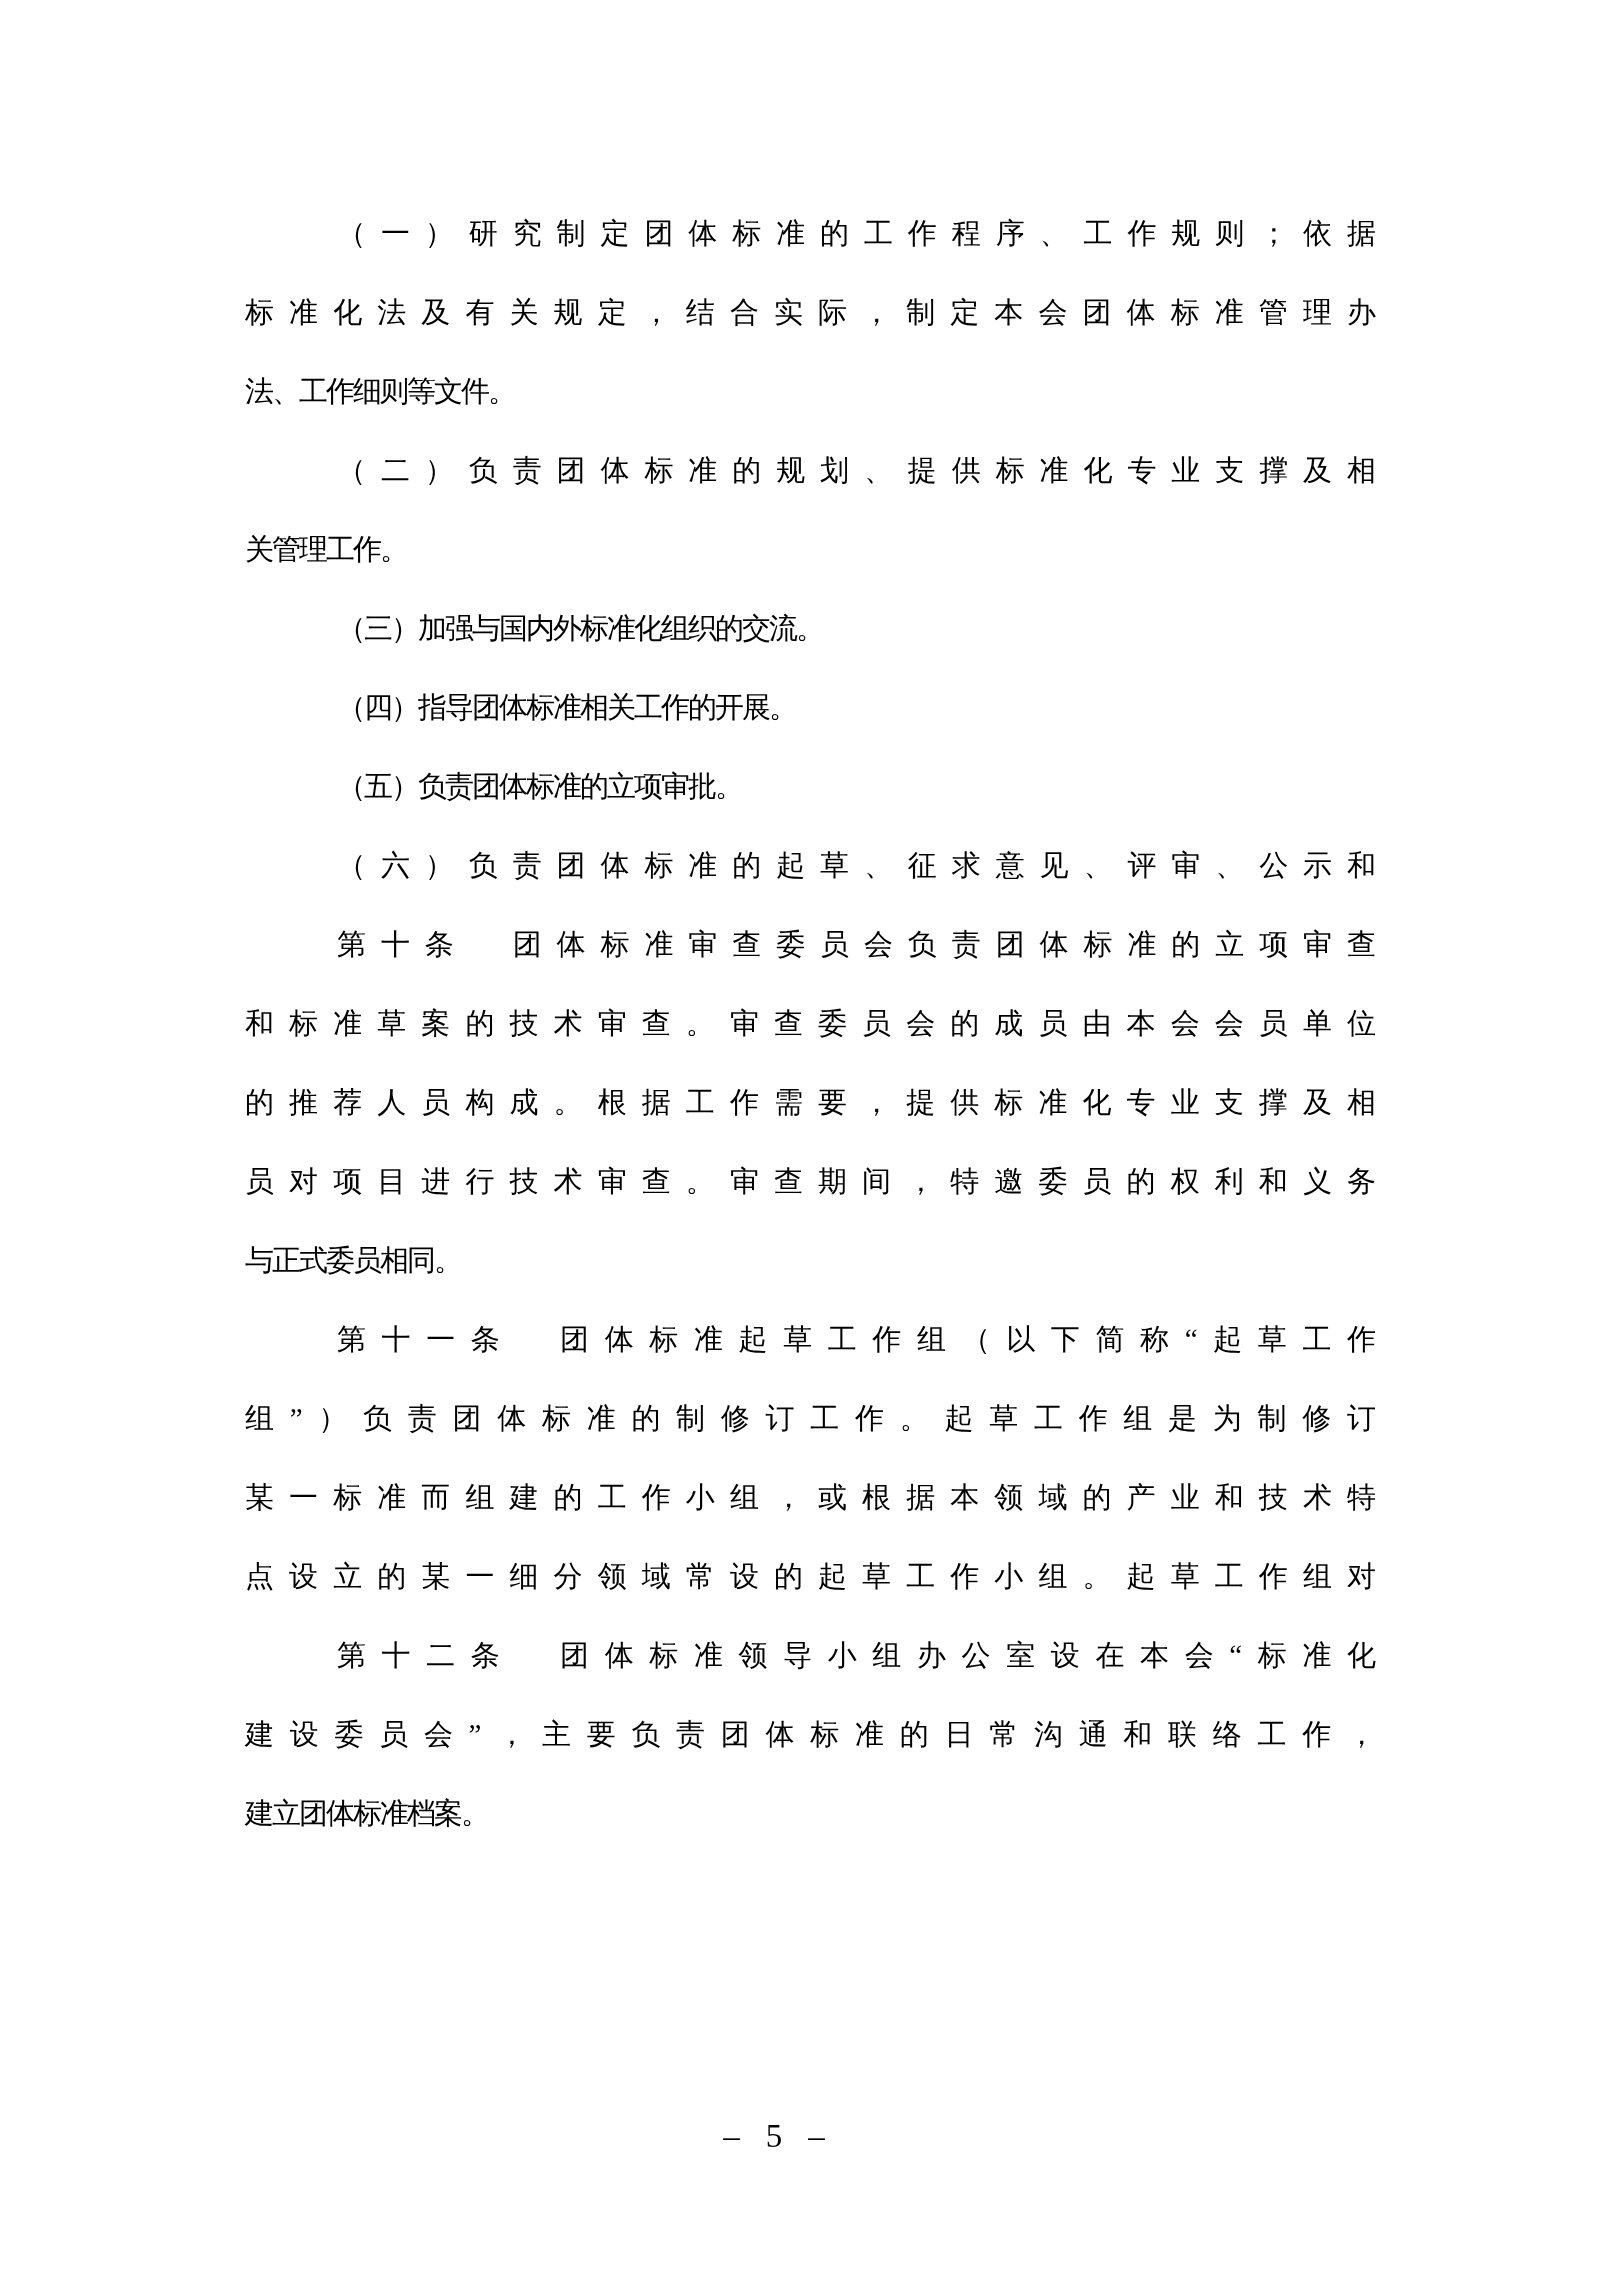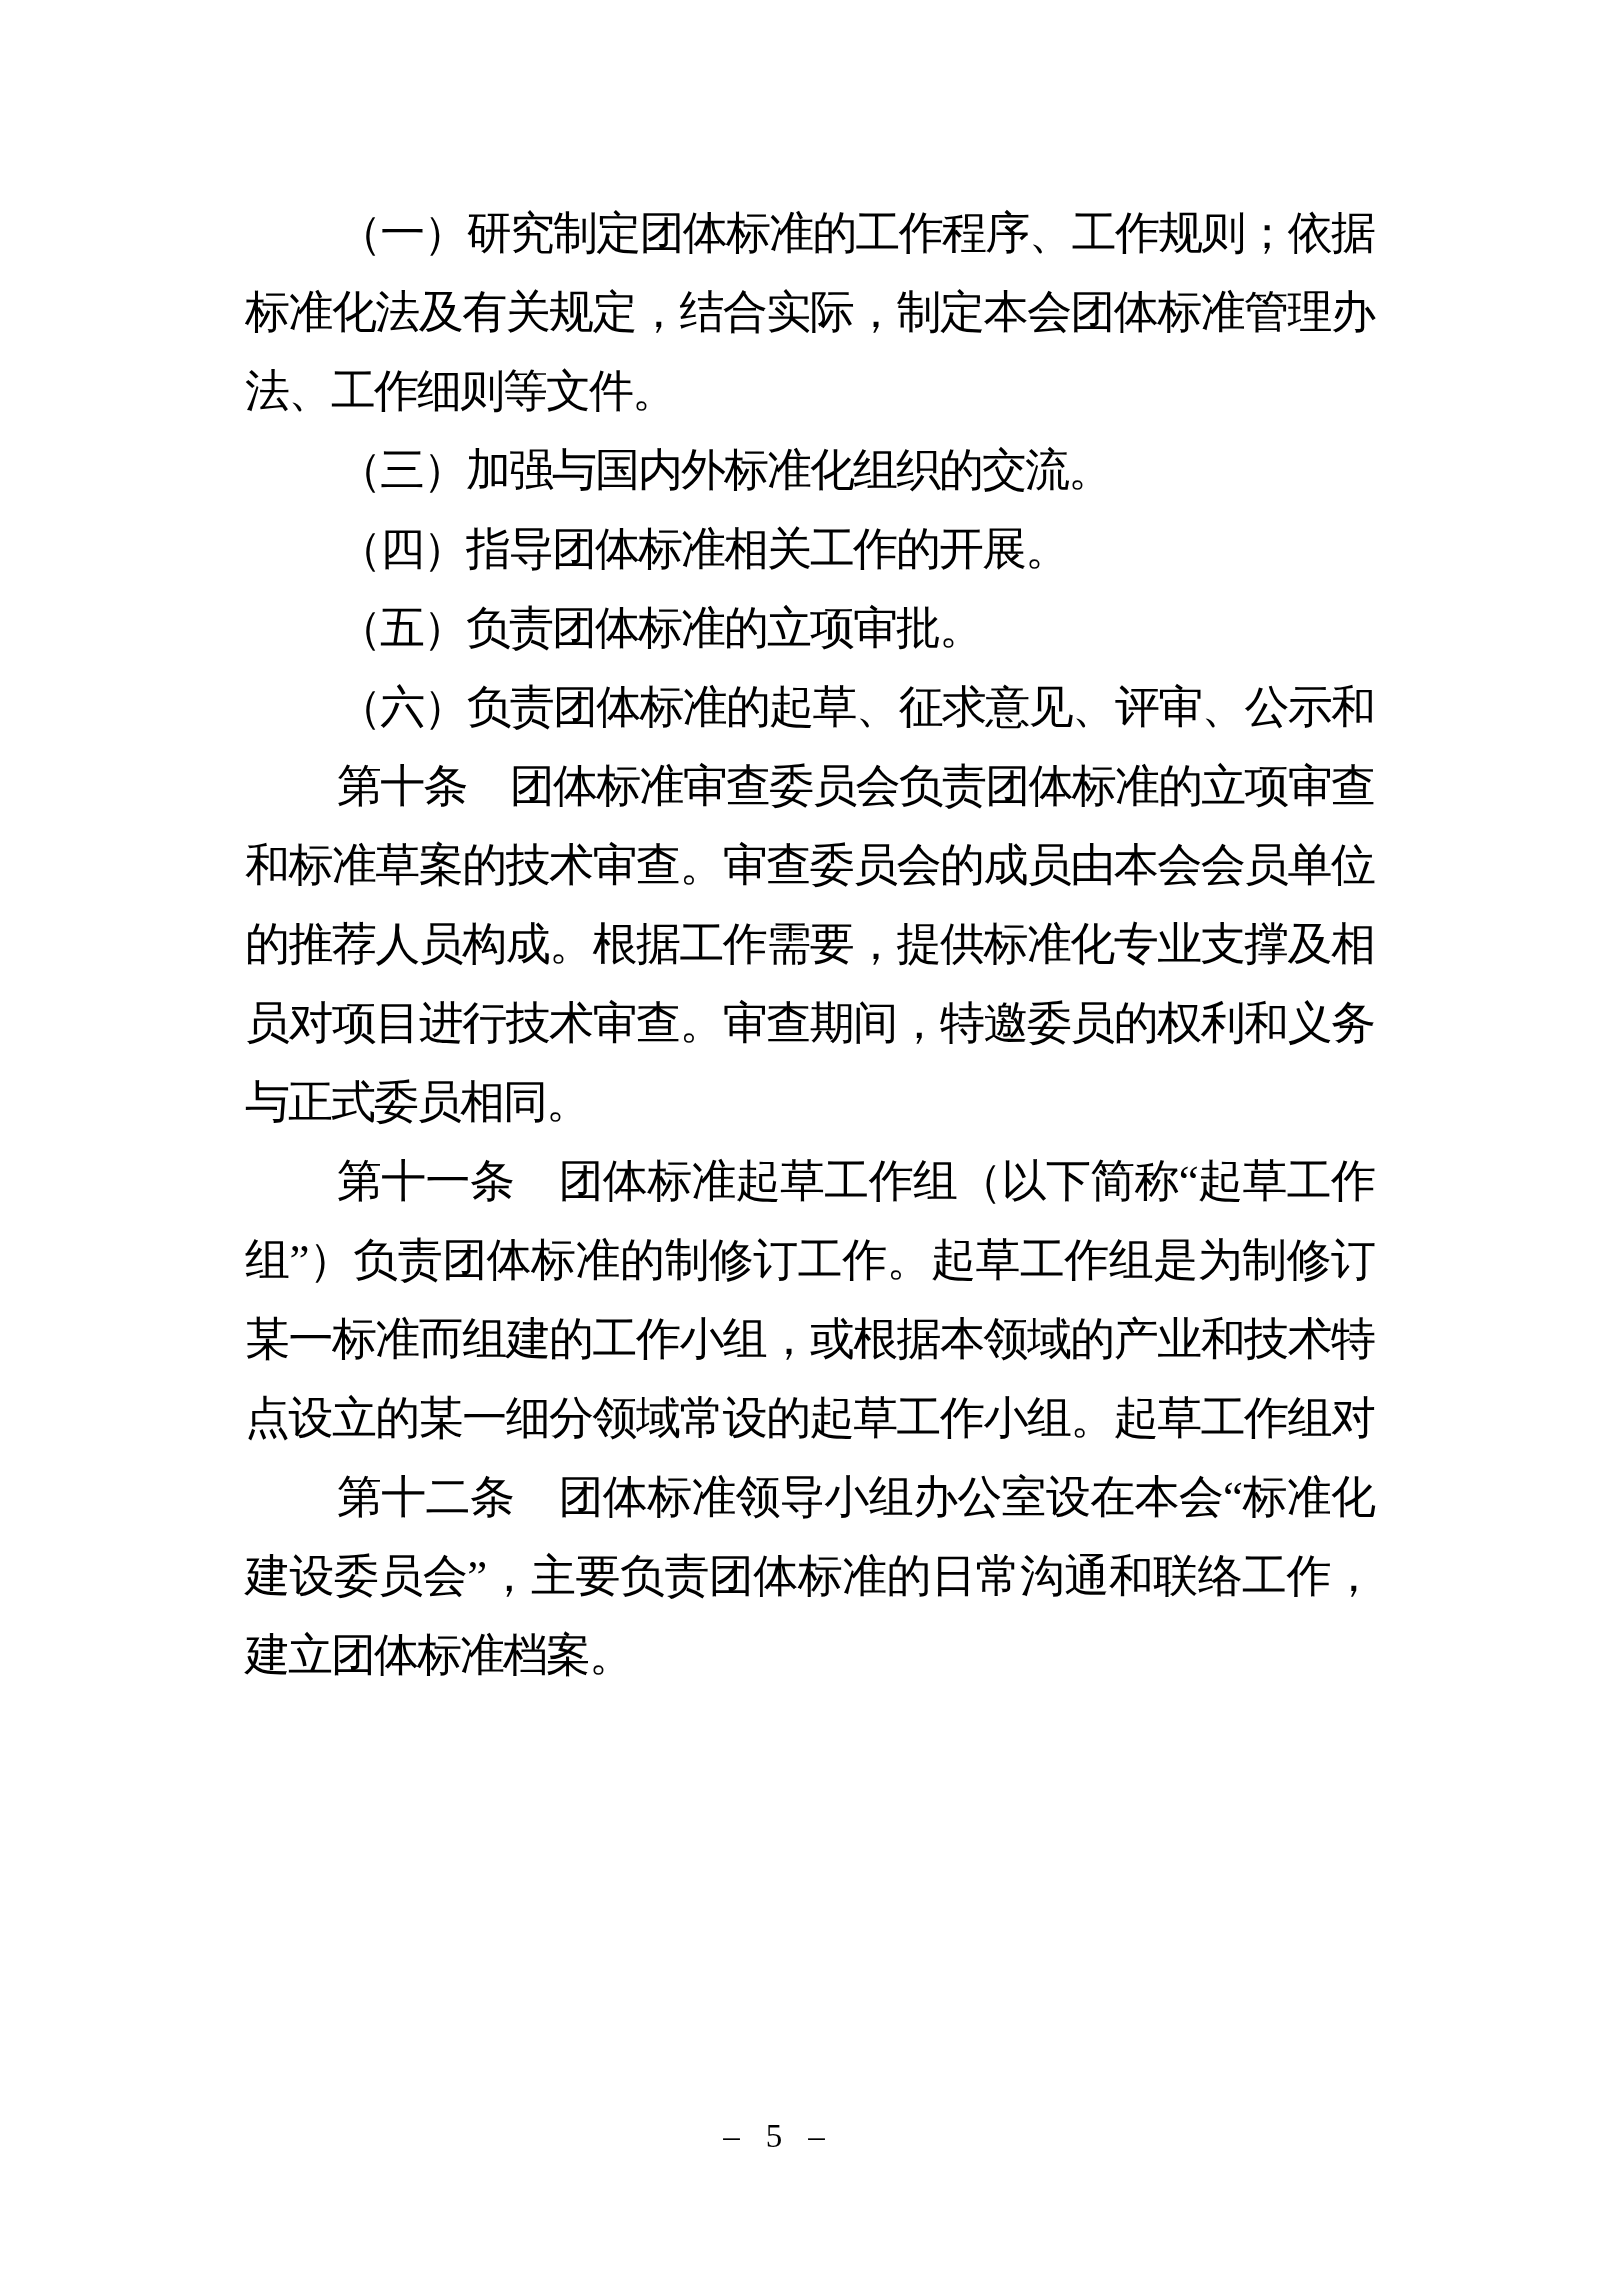--- a/index.html
+++ b/index.html
@@ -26,21 +26,21 @@
     position: absolute;
     left: 245px;
     top: 194px;
     width: 1129px;
   }
   .paragraph {
     margin: 0;
     padding: 0;
   }
   .line {
-    font-size: 45px;
+    font-size: 29px;
     line-height: 79px;
     height: 79px;
     letter-spacing: -2px;
     white-space: nowrap;
     text-align: left;
     overflow: visible;
   }
   .line.fill {
     white-space: normal;
     text-align: justify;
@@ -66,20 +66,24 @@
 <body style="background: rgb(255, 255, 255); color: rgb(0, 0, 0);">
 
 <div class="page">
   <div class="text-block">
       <div class="paragraph">
         <div class="line fill indent">（一）研究制定团体标准的工作程序、工作规则；依据</div>
         <div class="line fill">标准化法及有关规定，结合实际，制定本会团体标准管理办</div>
         <div class="line">法、工作细则等文件。</div>
       </div>
       <div class="paragraph">
+        <div class="line fill indent">（二）负责团体标准的规划、提供标准化专业支撑及相</div>
+        <div class="line">关管理工作。</div>
+      </div>
+      <div class="paragraph">
         <div class="line indent">（三）加强与国内外标准化组织的交流。</div>
       </div>
       <div class="paragraph">
         <div class="line indent">（四）指导团体标准相关工作的开展。</div>
       </div>
       <div class="paragraph">
         <div class="line indent">（五）负责团体标准的立项审批。</div>
       </div>
       <div class="paragraph">
         <div class="line fill indent">（六）负责团体标准的起草、征求意见、评审、公示和</div>

